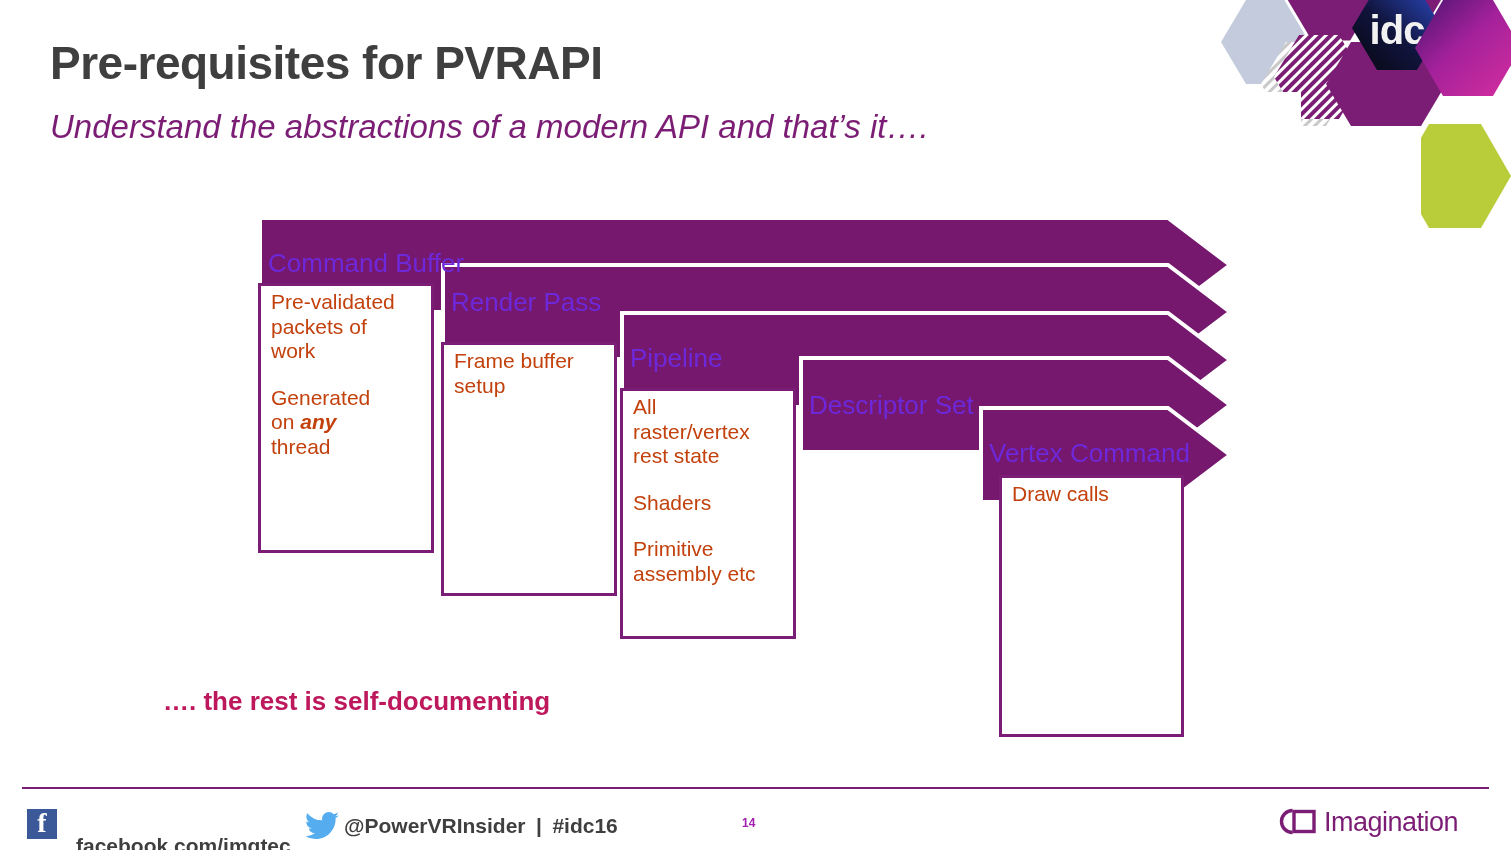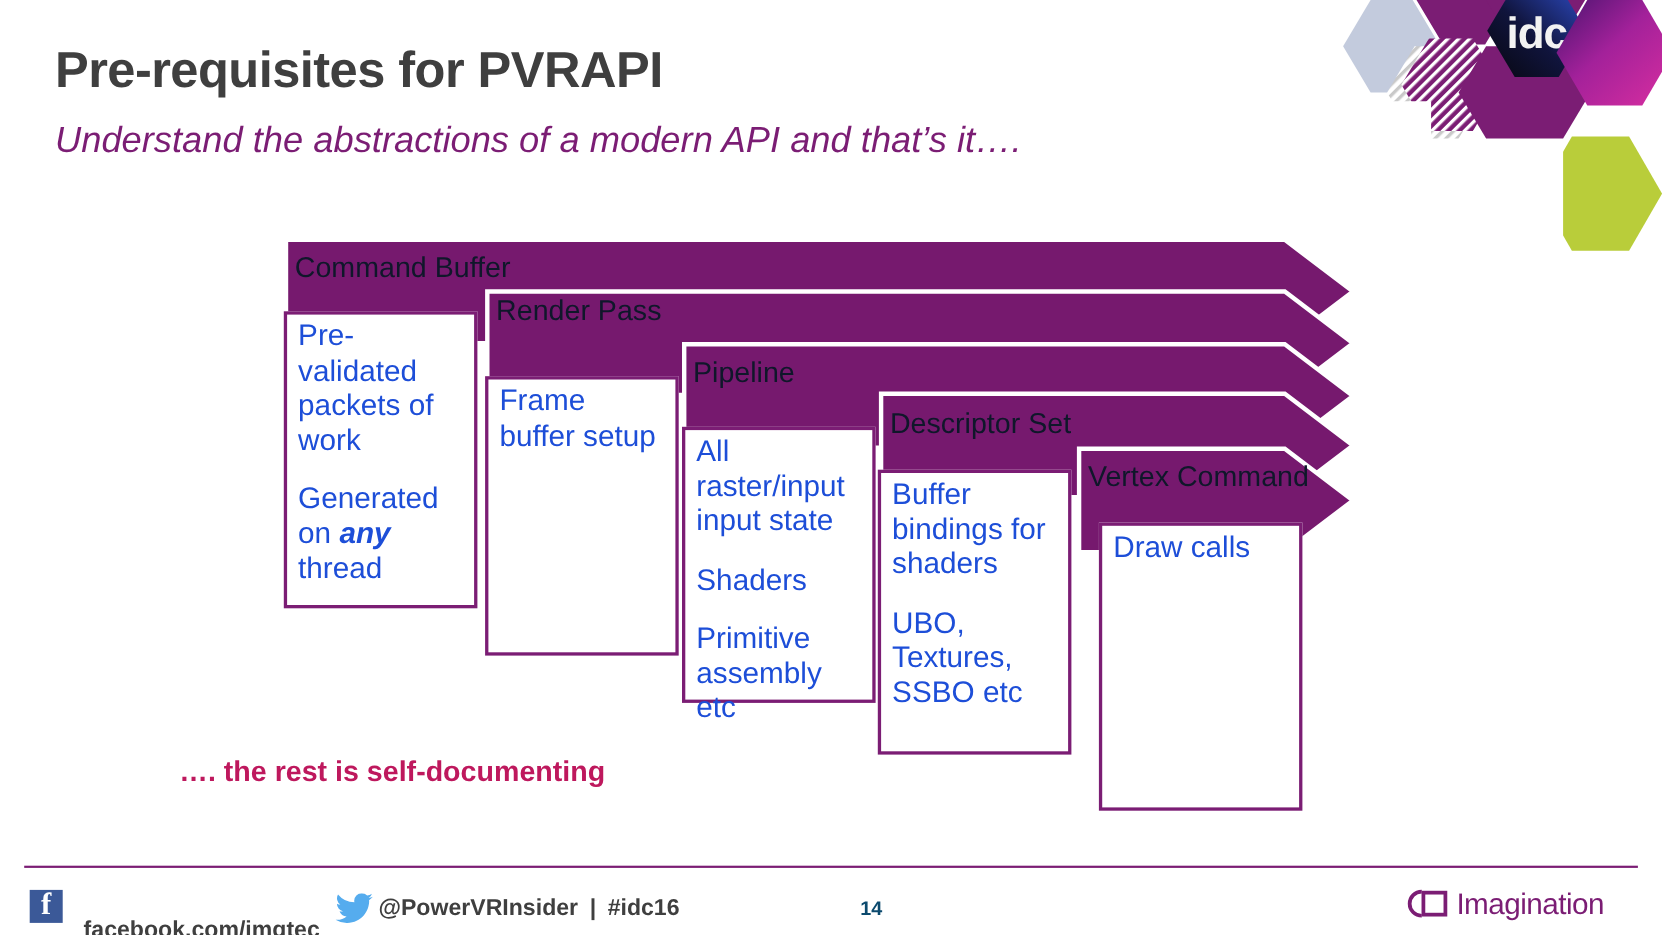--- a/index.html
+++ b/index.html
@@ -46,39 +46,40 @@
     right: 0;
     top: 0;
     width: 330px;
     height: 230px;
     pointer-events: none;
   }
   .chev-layer { position: absolute; left: 0; top: 0; }
 
   .band-label {
     position: absolute;
-    color: #0f172a;
+    color: #6d28d9;
     font-size: 26px;
     white-space: nowrap;
     pointer-events: none;
+    margin-top: 20px;
   }
 
   .body-box {
     position: absolute;
     background: #ffffff;
     border: 3px solid #7b1d74;
     box-sizing: border-box;
   }
   .body-box .txt {
     position: absolute;
     left: 10px;
     top: 4px;
     right: 16px;
-    color: #1d4ed8;
-    font-size: 27px;
+    color: #c2410c;
+    font-size: 21px;
     line-height: 1.17;
   }
   .body-box .txt p { margin: 0 0 0 0; }
   .body-box .txt p + p { margin-top: 22px; }
   .body-box .txt b { font-weight: bold; font-style: italic; }
 
   .self-doc {
     position: absolute;
     left: 163px;
     top: 686px;
@@ -120,25 +121,25 @@
     font-size: 21px;
     font-weight: bold;
     color: #3f3f3f;
     white-space: nowrap;
   }
   .fb-text  { left: 76px;  top: 814px; margin-top: 20px; }
   .tw-text  { left: 344px; top: 814px; }
   .tw-icon  { position: absolute; left: 305px; top: 812px; width: 34px; height: 28px; }
   .page-num {
     position: absolute;
-    left: 782px;
+    left: 742px;
     top: 816px;
-    font-size: 18px;
-    font-weight: bold;
-    color: #0c4a6e;
+    font-size: 12px;
+    font-weight: bold;
+    color: #a21caf;
   }
   .img-logo { position: absolute; left: 1272px; top: 802px; width: 218px; height: 40px; }
 </style>
 </head>
 <body>
 
 <div id="slide">
 
   <div class="slide-title">Pre-requisites for PVRAPI</div>
   <div class="slide-subtitle">Understand the abstractions of a modern API and that’s it….</div>
@@ -214,32 +215,26 @@
   </div>
 
   <div class="body-box" style="left:441px; top:342px; width:176px; height:254px;">
     <div class="txt">
       <p>Frame buffer setup</p>
     </div>
   </div>
 
   <div class="body-box" style="left:620px; top:388px; width:176px; height:251px;">
     <div class="txt">
-      <p>All raster/input input state</p>
+      <p>All raster/vertex rest state</p>
       <p>Shaders</p>
       <p>Primitive assembly etc</p>
     </div>
   </div>
 
-  <div class="body-box" style="left:798px; top:427px; width:176px; height:259px;">
-    <div class="txt">
-      <p>Buffer bindings for shaders</p>
-      <p>UBO, Textures, SSBO etc</p>
-    </div>
-  </div>
 
   <div class="body-box" style="left:978px; top:475px; width:185px; height:262px;margin-left:21px;">
     <div class="txt">
       <p>Draw calls</p>
     </div>
   </div>
 
   <div class="self-doc">…. the rest is self-documenting</div>
 
   <div class="footer-rule"></div>

